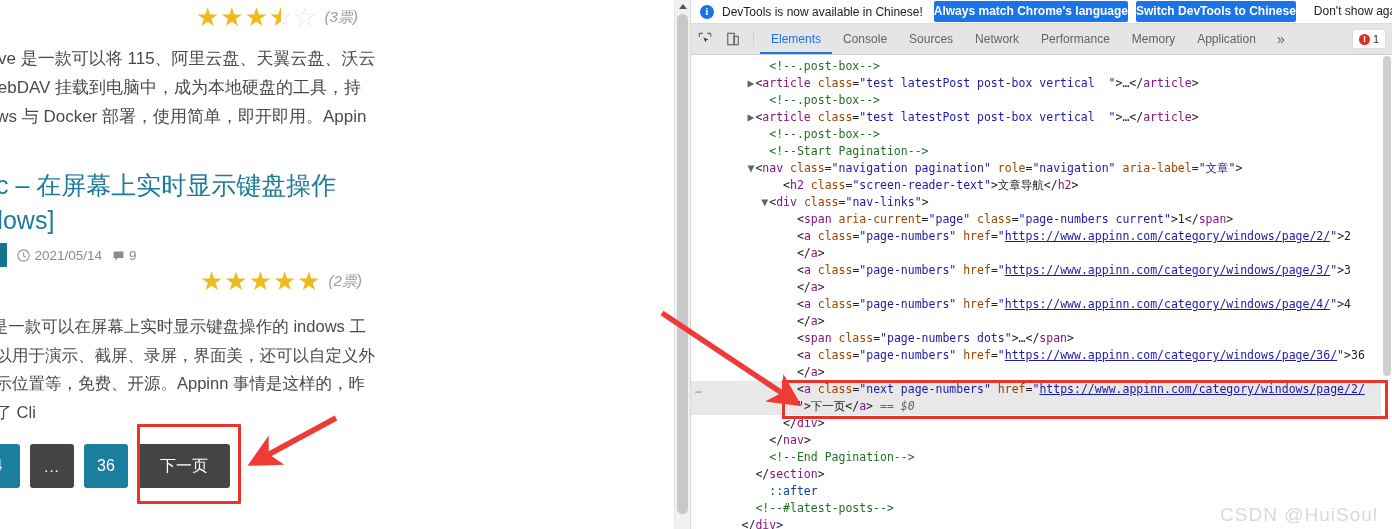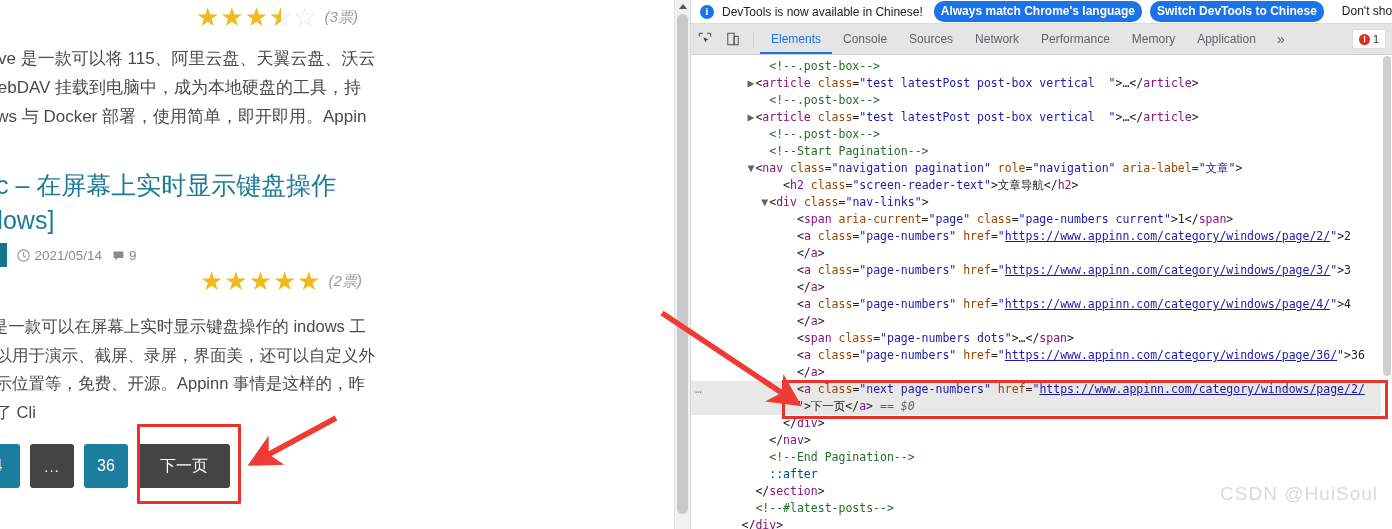--- a/index.html
+++ b/index.html
@@ -93,21 +93,21 @@
     font-size: 12px; color: #202124; white-space: nowrap;
   }
   .info-dot {
     width: 14px; height: 14px; border-radius: 50%; background: #1a73e8; color:#fff;
     font-size: 10px; font-weight: bold; display:flex; align-items:center; justify-content:center;
     flex: 0 0 auto; font-family: "Liberation Serif", serif;
   }
   #dt-notice .msg { margin-right: 3px; }
   .notice-btn {
     background: #1a73e8; color:#fff; font-size: 12px; font-weight: bold;
-    padding: 3px 7px 4px; border: none; border-radius: 10px; white-space: nowrap; cursor:pointer;
+    padding: 3px 0 4px; border: none; border-radius: 2px; white-space: nowrap; cursor:pointer;
   }
   .notice-btn.plain { background: transparent; color:#202124; font-weight: normal; padding-left: 10px; }
 
   #dt-tabs {
     height: 31px; display:flex; align-items:stretch; background:#e5e5e5;
     border-bottom: 1px solid #cfcfcf; position: relative;
   }
   .dt-tool-ico {
     width: 28px; display:flex; align-items:center; justify-content:center; cursor:pointer;
   }
@@ -151,21 +151,21 @@
   #dom-highlight {
     position:absolute; left: 782px; top: 380px; width: 606px; height: 39px;
     border: 3px solid #e8342a; pointer-events: none;
   }
   #dt-scroll {
     position:absolute; right: 0; top: 56px; width: 11px; bottom: 0; background: #fff;
   }
   #dt-scroll .thumb { position:absolute; left:2px; top: 0px; width: 8px; height: 320px; background:#d0d0d0; border-radius: 4px; }
 
   #watermark {
-    position:absolute; right: 14px; bottom: 24px; font-size: 19px; color:#d9d9d9;
+    position:absolute; right: 14px; bottom: 3px; font-size: 19px; color:#d9d9d9;
     letter-spacing: 1px; font-family:"Liberation Sans", sans-serif;
   }
 
   
   .arrow-svg { position:absolute; pointer-events:none; }
 </style>
 </head>
 <body>
 
 <div id="root">
@@ -290,22 +290,22 @@
         <div class="code-line"><span>              </span><span class="tw"> </span><span class="txt">&lt;</span><span class="tag">a</span><span class="txt"> </span><span class="attr">class</span><span class="txt">=</span><span class="val">"page-numbers"</span><span class="txt"> </span><span class="attr">href</span><span class="txt">=</span><span class="val">"</span><span class="link">https://www.appinn.com/category/windows/page/4/</span><span class="val">"</span><span class="txt">&gt;4</span></div>
         <div class="code-line"><span>              </span><span class="tw"> </span><span class="txt">&lt;/</span><span class="tag">a</span><span class="txt">&gt;</span></div>
         <div class="code-line"><span>              </span><span class="tw"> </span><span class="txt">&lt;</span><span class="tag">span</span><span class="txt"> </span><span class="attr">class</span><span class="txt">=</span><span class="val">"page-numbers dots"</span><span class="txt">&gt;…&lt;/</span><span class="tag">span</span><span class="txt">&gt;</span></div>
         <div class="code-line"><span>              </span><span class="tw"> </span><span class="txt">&lt;</span><span class="tag">a</span><span class="txt"> </span><span class="attr">class</span><span class="txt">=</span><span class="val">"page-numbers"</span><span class="txt"> </span><span class="attr">href</span><span class="txt">=</span><span class="val">"</span><span class="link">https://www.appinn.com/category/windows/page/36/</span><span class="val">"</span><span class="txt">&gt;36</span></div>
         <div class="code-line"><span>              </span><span class="tw"> </span><span class="txt">&lt;/</span><span class="tag">a</span><span class="txt">&gt;</span></div>
         <div class="code-line sel"><span class="dots-gutter">…</span><span>              </span><span class="tw"> </span><span class="txt">&lt;</span><span class="tag">a</span><span class="txt"> </span><span class="attr">class</span><span class="txt">=</span><span class="val">"next page-numbers"</span><span class="txt"> </span><span class="attr">href</span><span class="txt">=</span><span class="val">"</span><span class="link">https://www.appinn.com/category/windows/page/2/</span></div>
         <div class="code-line sel"><span>              </span><span class="tw"> </span><span class="val">"</span><span class="txt">&gt;下一页</span><span class="txt">&lt;/</span><span class="tag">a</span><span class="txt">&gt; </span><span class="dollar">== $0</span></div>
         <div class="code-line"><span>            </span><span class="tw"> </span><span class="txt">&lt;/</span><span class="tag">div</span><span class="txt">&gt;</span></div>
         <div class="code-line"><span>          </span><span class="tw"> </span><span class="txt">&lt;/</span><span class="tag">nav</span><span class="txt">&gt;</span></div>
         <div class="code-line"><span>          </span><span class="tw"> </span><span class="cmt">&lt;!--End Pagination--&gt;</span></div>
+        <div class="code-line"><span>        </span><span class="tw"> </span><span class="txt">&lt;/</span><span class="tag">section</span><span class="txt">&gt;</span></div>
         <div class="code-line"><span>          </span><span class="tw"> </span><span class="pseudo">::after</span></div>
-        <div class="code-line"><span>        </span><span class="tw"> </span><span class="txt">&lt;/</span><span class="tag">section</span><span class="txt">&gt;</span></div>
         <div class="code-line"><span>        </span><span class="tw"> </span><span class="cmt">&lt;!--#latest-posts--&gt;</span></div>
         <div class="code-line"><span>      </span><span class="tw"> </span><span class="txt">&lt;/</span><span class="tag">div</span><span class="txt">&gt;</span></div>
       </div>
 
     <div id="dt-scroll">
       <div class="thumb"></div>
     </div>
 
     <div id="watermark">CSDN @HuiSoul</div>
   </div>

